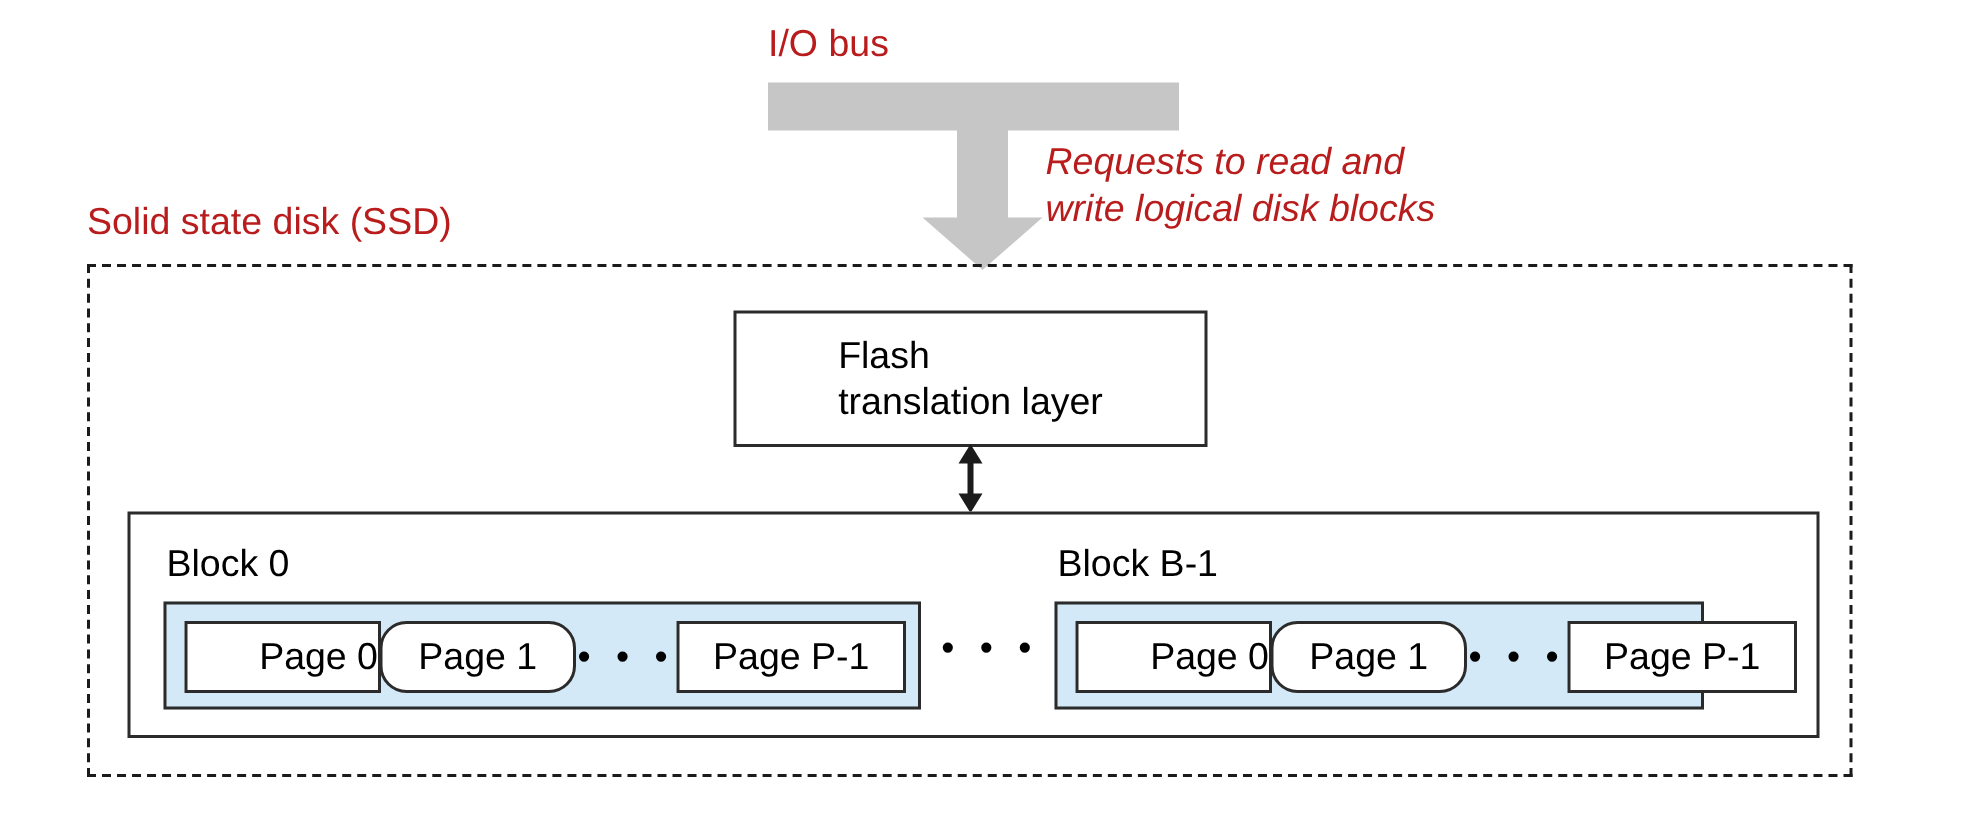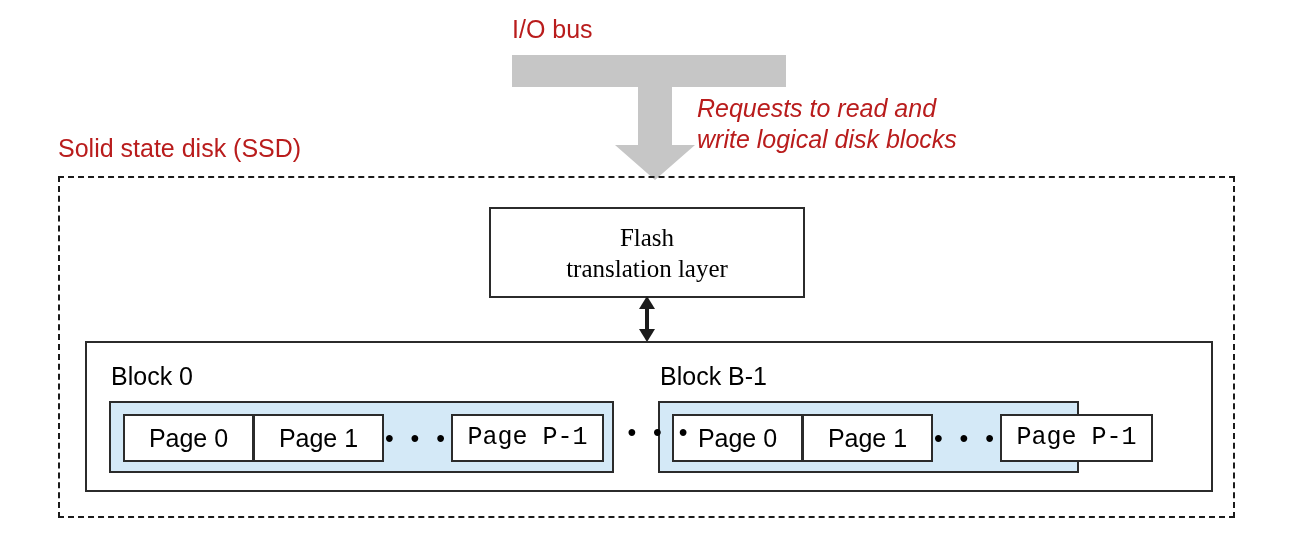--- a/index.html
+++ b/index.html
@@ -66,22 +66,21 @@
     background: #ffffff;
     display: flex;
     align-items: center;
     justify-content: center;
     text-align: center;
   }
   #ftl-box .ftl-text {
     font-size: 25px;
     line-height: 31px;
     white-space: pre-line;
-    text-align: center;
-    font-family: Liberation Serif, serif;
+    text-align: left;
   }
 
   
   #ftl-flash-arrow {
     position: absolute;
     left: 633px;
     top: 296px;
     width: 28px;
     height: 46px;
   }
@@ -98,21 +97,21 @@
     background: #ffffff;
   }
 
   
   .block-wrap {
     position: absolute;
     top: 58px;
     height: 72px;
   }
   #block-0-wrap  { left: 22px;  width: 505px; }
-  #block-b1-wrap { left: 571px; width: 421px; }
+  #block-b1-wrap { left: 616px; width: 421px; padding-left: 12px; }
 
   .block-strip {
     position: absolute;
     left: 0;
     top: 0;
     width: 100%;
     height: 100%;
     background: #d4e9f7;
     border: 2.5px solid #2b2b2b;
     box-sizing: border-box;
@@ -133,23 +132,23 @@
     top: 11px;
     height: 48px;
     border: 2.5px solid #2b2b2b;
     box-sizing: border-box;
     background: #ffffff;
     font-size: 25px;
     line-height: 44px;
     text-align: center;
     white-space: pre;
   }
-  .page-0   { left: 12px;  width: 131px; }
-  .page-1   { left: 142px; width: 131px; }
-  .page-pm1 { left: 340px; width: 153px; font-family: Liberation Mono, monospace; }
+  .page-0   { left: 12px;  width: 131px; text-align: right; }
+  .page-1   { left: 142px; width: 131px; border-radius: 18px; }
+  .page-pm1 { left: 340px; width: 153px; }
 
   .page-dots {
     position: absolute;
     top: 11px;
     left: 273px;
     width: 67px;
     height: 48px;
     font-size: 25px;
     line-height: 48px;
     letter-spacing: 5px;

